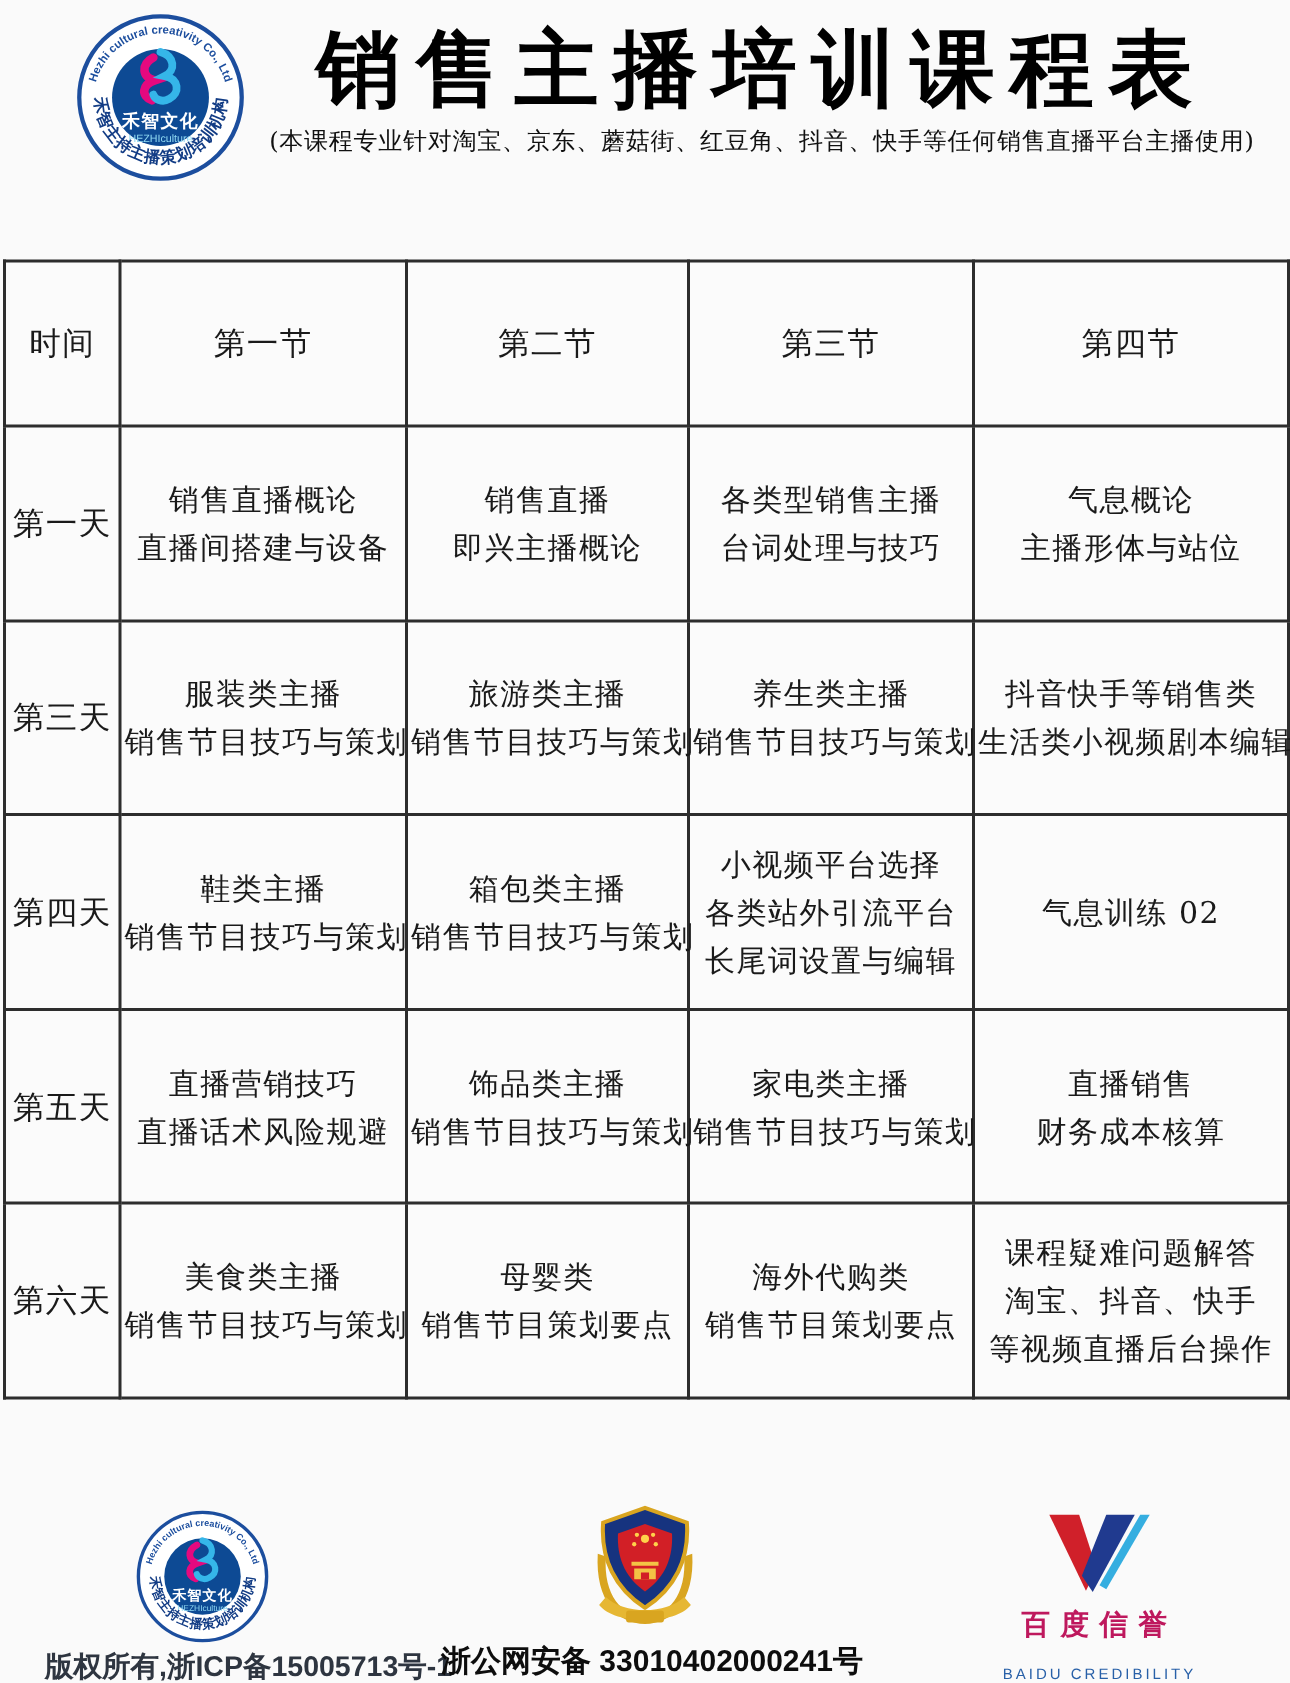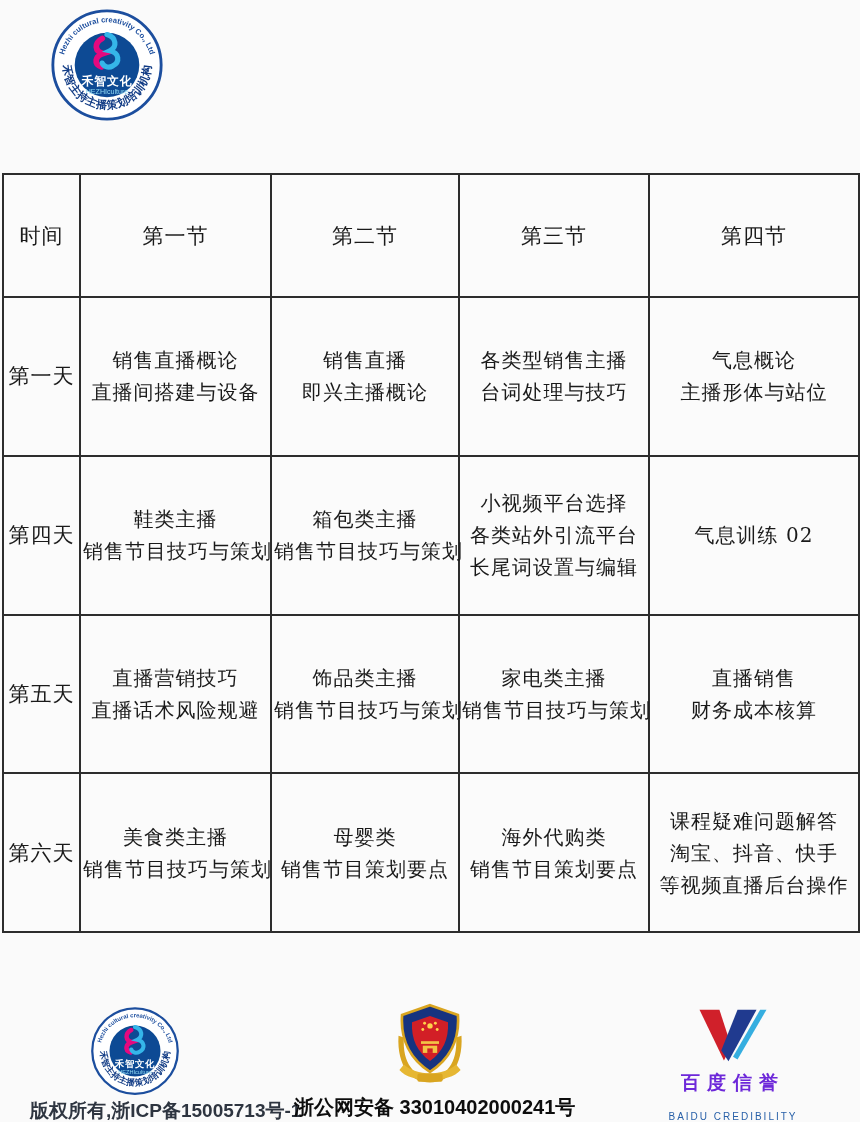--- a/index.html
+++ b/index.html
@@ -26,41 +26,41 @@
   
   table.course {
     position:absolute; left:2px; top:173px; width:856px; height:760px;
     border-collapse:collapse; table-layout:fixed;
   }
   table.course th, table.course td {
     border:2px solid #2d2d2d; text-align:center; vertical-align:middle;
     font-weight:normal; font-size:20px; letter-spacing:1px;
     background:#fbfbfb; padding:4px 2px;
   }
-  table.course thead tr { height:123px; }
+  table.course thead tr { height:110px; }
   table.course tbody tr { height:108px; }
   table.course th.day, table.course thead th { font-size:21px; }
   td .line { line-height:32px; white-space:nowrap; }
   
   .copyright {
     position:absolute; left:30px; top:1098px; width:220px; text-align:center;
     font-family:"Liberation Sans", sans-serif; font-weight:bold;
     font-size:19px; color:#2e3540; white-space:nowrap;
   }
   .police-badge { position:absolute; left:383px; top:998px; width:94px; height:90px; }
   .police-record {
     position:absolute; left:294px; top:1094px; width:272px; 
     font-family:"Liberation Sans", sans-serif; font-weight:bold;
     font-size:20px; color:#0d0d0d; white-space:nowrap;
   }
   .baidu-block { position:absolute; left:648px; top:1004px; width:170px; text-align:center; }
   .baidu-logo { width:76px; height:64px; display:block; margin:0 auto; }
   .baidu-cn {
     margin-top:2px; font-family:"Liberation Sans", sans-serif;
-    font-size:19px; letter-spacing:7px; color:#6d28d9; font-weight:bold; white-space:nowrap;
+    font-size:19px; letter-spacing:7px; color:#be185d; font-weight:bold; white-space:nowrap;
   }
   .baidu-en {
     margin-top:15px; font-family:Liberation Sans, sans-serif;
     font-size:10px; letter-spacing:2px; color:#2860a8; white-space:nowrap;
   }
   .baidu-cert {
     margin-top:5px; font-family:"Liberation Sans", sans-serif;
     font-size:20px; letter-spacing:2px; color:#0d0d0d; font-weight:bold; white-space:nowrap;
   }
 </style>
@@ -76,20 +76,24 @@
         </defs>
         <circle cx="60" cy="60" r="57" fill="#ffffff" stroke="#1c4e9e" stroke-width="3"></circle>
         <circle cx="60" cy="60" r="34" fill="#0d4a94"></circle>
         <path d="M55,32 C46,37 47,46 56,48 C47,51 46,59 54,62" stroke="#e5097f" stroke-width="6" fill="none" stroke-linecap="round"></path>
         <path d="M60,28 C70,31 71,41 63,45 C73,47 74,57 66,61 C61,64 56,61 55,58" stroke="#35b6e9" stroke-width="5.5" fill="none" stroke-linecap="round"></path>
         <text x="60" y="81" text-anchor="middle" font-size="12.5" font-weight="bold" letter-spacing="1" fill="#ffffff" font-family="DejaVu Serif, serif">禾智文化</text>
         <text x="60" y="91" text-anchor="middle" font-size="7.5" fill="#8fd8f2" font-family="Liberation Sans, sans-serif">HEZHIculture</text>
         <text font-size="8" font-weight="bold" fill="#1c4e9e" font-family="Liberation Sans, sans-serif"><textPath href="#arcTop1" startOffset="50%" text-anchor="middle">Hezhi cultural creativity Co., Ltd</textPath></text>
         <text font-size="11.5" font-weight="bold" letter-spacing="0.5" fill="#123c85" font-family="DejaVu Serif, serif"><textPath href="#arcBot1" startOffset="50%" text-anchor="middle">禾智主持主播策划培训机构</textPath></text>
       </svg></div>
+  <div class="header-text">
+    <div class="page-title">销售主播培训课程表</div>
+    <div class="page-subtitle">(本课程专业针对淘宝、京东、蘑菇街、红豆角、抖音、快手等任何销售直播平台主播使用)</div>
+  </div>
 
   <table class="course">
     <colgroup>
       <col style="width:77px">
         <col style="width:191px">
         <col style="width:188px">
       <col style="width:190px">
         <col style="width:210px">
     </colgroup>
     <thead>
@@ -112,20 +116,39 @@
             <div class="line">销售直播</div>
             <div class="line">即兴主播概论</div>
           </td>
           <td>
             <div class="line">各类型销售主播</div>
             <div class="line">台词处理与技巧</div>
           </td>
           <td>
             <div class="line">气息概论</div>
             <div class="line">主播形体与站位</div>
+          </td>
+        </tr>
+        <tr>
+          <th class="day">第三天</th>
+          <td>
+            <div class="line">服装类主播</div>
+            <div class="line">销售节目技巧与策划</div>
+          </td>
+          <td>
+            <div class="line">旅游类主播</div>
+            <div class="line">销售节目技巧与策划</div>
+          </td>
+          <td>
+            <div class="line">养生类主播</div>
+            <div class="line">销售节目技巧与策划</div>
+          </td>
+          <td>
+            <div class="line">抖音快手等销售类</div>
+            <div class="line">生活类小视频剧本编辑</div>
           </td>
         </tr>
         <tr>
           <th class="day">第四天</th>
           <td>
             <div class="line">鞋类主播</div>
             <div class="line">销售节目技巧与策划</div>
           </td>
           <td>
             <div class="line">箱包类主播</div>

